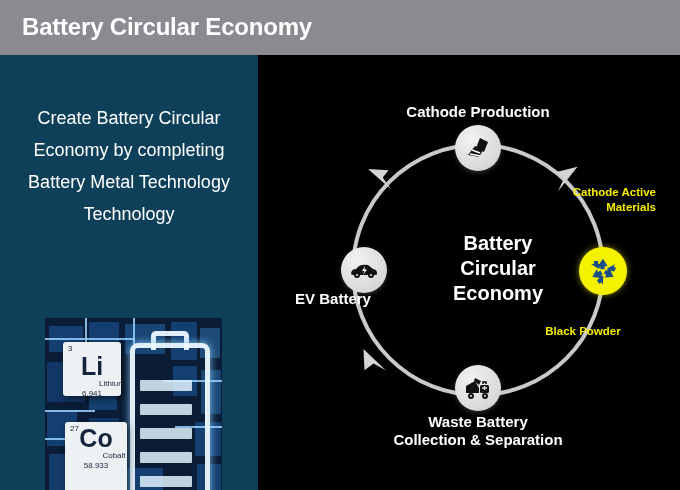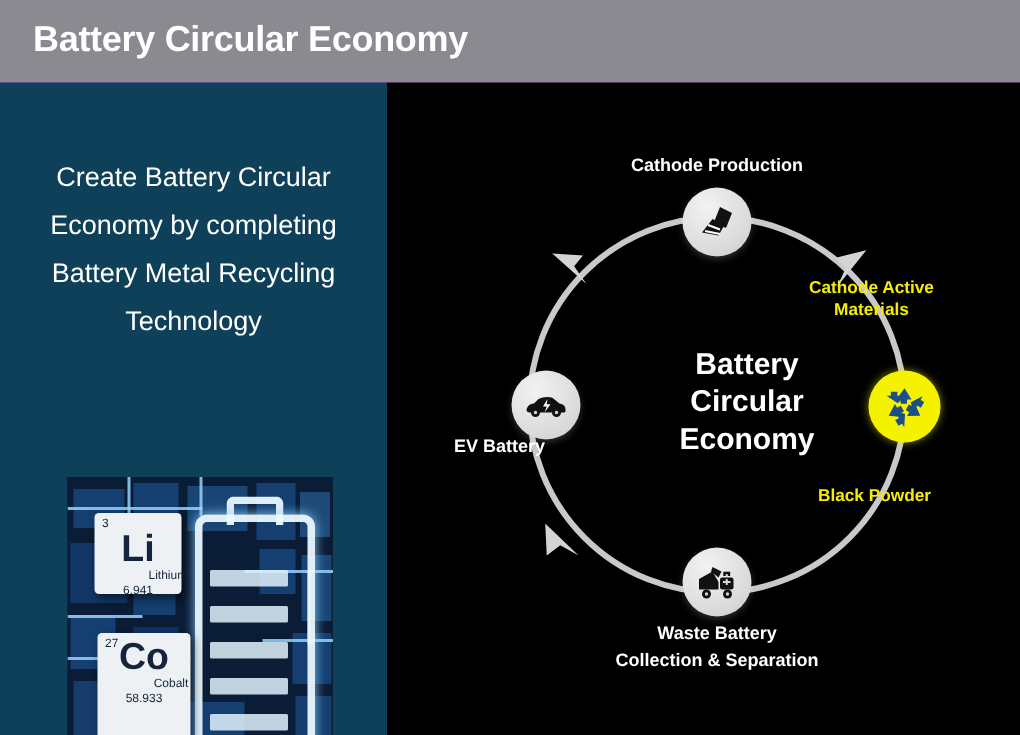--- a/index.html
+++ b/index.html
@@ -39,45 +39,45 @@
 
   #center-text{position:absolute;left:160px;top:176px;width:160px;text-align:center;color:#fff;font-weight:bold;font-size:20px;line-height:25px;}
   #center-text div{white-space:nowrap;}
 
   .node{position:absolute;width:46px;height:46px;border-radius:50%;background:radial-gradient(circle at 35% 28%,#f2f2f2 0%,#d9d9d9 70%,#c5c5c5 100%);box-shadow:0 2px 5px rgba(255,255,255,.18);display:flex;align-items:center;justify-content:center;}
   #node-cathode{left:197px;top:70px;}
   #node-ev{left:83px;top:192px;}
   #node-waste{left:197px;top:310px;}
   #node-recycle{left:321px;top:192px;width:48px;height:48px;background:#f5f200;box-shadow:0 0 6px rgba(245,242,0,.55);}
 
-  .lbl{position:absolute;color:#fff;font-weight:bold;font-size:12px;text-align:center;white-space:nowrap;}
+  .lbl{position:absolute;color:#fff;font-weight:bold;font-size:15px;text-align:center;white-space:nowrap;}
   #lbl-cathode{left:100px;top:48px;width:240px;}
   #lbl-ev{left:10px;top:235px;width:130px;}
   #lbl-waste{left:60px;top:358px;width:320px;line-height:18px;}
   #lbl-waste div{white-space:nowrap;}
   .lbl-y{position:absolute;color:#f5ec00;font-weight:bold;font-size:11.5px;text-align:center;white-space:nowrap;}
   #lbl-cam{left:248px;top:130px;width:150px;line-height:15px;}
-  #lbl-cam div{white-space:nowrap;}
+  #lbl-cam div{white-space:nowrap;text-align:right;}
   #lbl-bp{left:250px;top:270px;width:150px;}
 </style>
 </head>
 <body>
 
 <div id="page">
 
   <div id="header">
     <div id="header-title">Battery Circular Economy</div>
   </div>
 
   <div id="left-panel">
 
     <div id="left-text">
       <div>Create Battery Circular</div>
       <div>Economy by completing</div>
-      <div>Battery Metal Recycling</div>
+      <div>Battery Metal Technology</div>
       <div>Technology</div>
     </div>
 
     <div id="photo">
       <div class="bgwrap">
 
         <div class="cell" style="left:0;top:0;width:177px;height:180px;background:#0a1c36;"></div>
         <div class="cell" style="left:4px;top:8px;width:34px;height:26px;"></div>
         <div class="cell" style="left:44px;top:4px;width:30px;height:34px;"></div>
         <div class="cell" style="left:80px;top:6px;width:40px;height:30px;background:rgba(40,110,180,.5);"></div>

